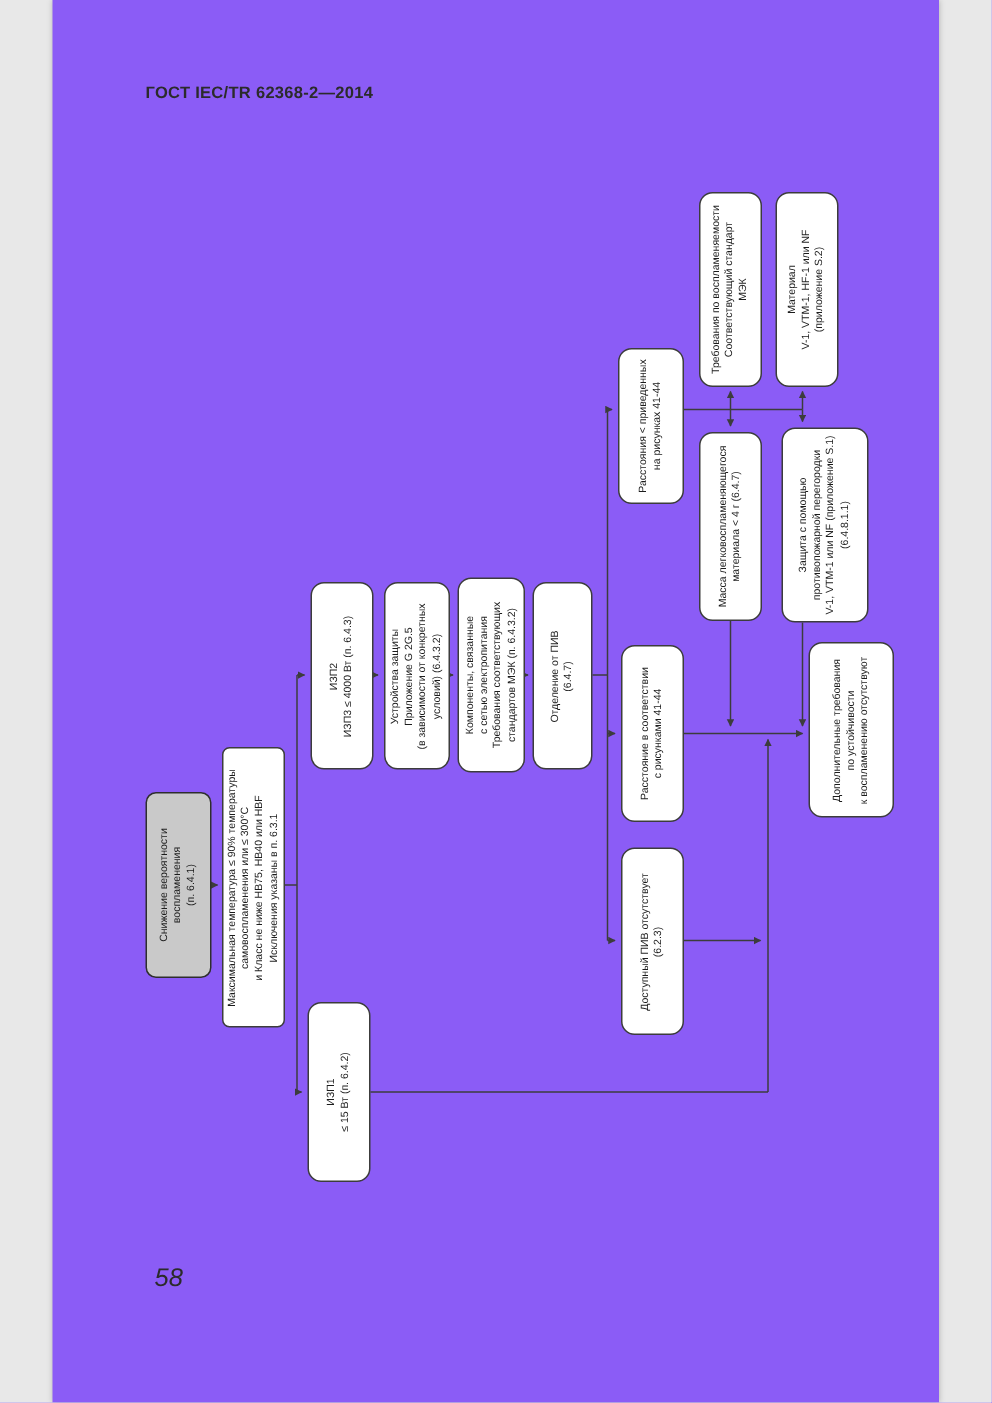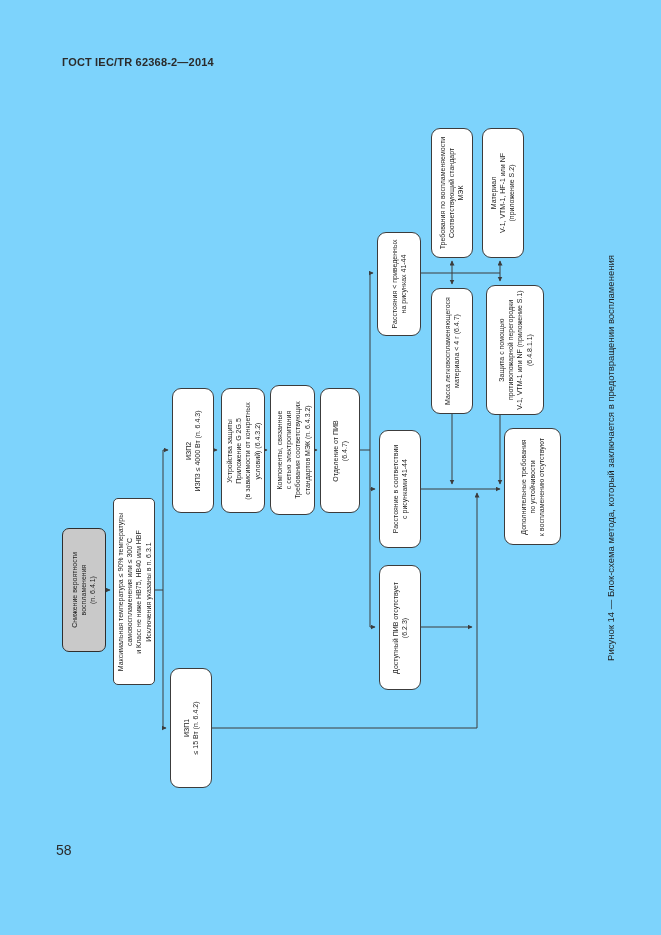--- a/index.html
+++ b/index.html
@@ -1,32 +1,32 @@
 <!DOCTYPE html>
 <html><head>
 <meta charset="utf-8">
 <style>
   html,body{margin:0;padding:0;background:#e8e8e8;}
   .page{
     position:relative;
-    width:661px;height:935px;
-    background:#7dd3fc;
+    width:591px;height:935px;
+    background:#8b5cf6;
     font-family:"Liberation Sans",sans-serif;
     overflow:hidden;
     margin:0 auto;
     box-shadow:0 0 4px rgba(0,0,0,.25);
   }
   .doc-header{
     position:absolute;left:62px;top:56px;
     font-size:11px;font-weight:bold;color:#2b2b2b;
     letter-spacing:.2px;
   }
   .page-number{
-    position:absolute;left:56px;top:842px;
-    font-size:14px;color:#2b2b2b;
+    position:absolute;left:68px;top:842px;
+    font-size:17px;color:#2b2b2b;font-style:italic;
   }
   
   .vbox{
     position:absolute;
     border:1px solid #3c3c3c;
     border-radius:9px;
     background:#ffffff;
     box-sizing:border-box;
   }
   .vbox.sq{border-radius:5px;}

